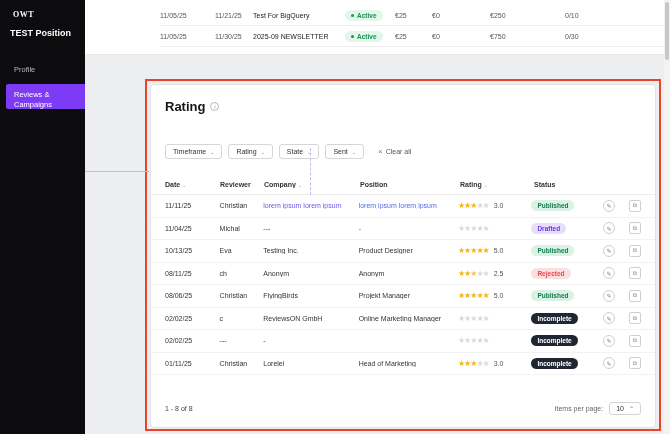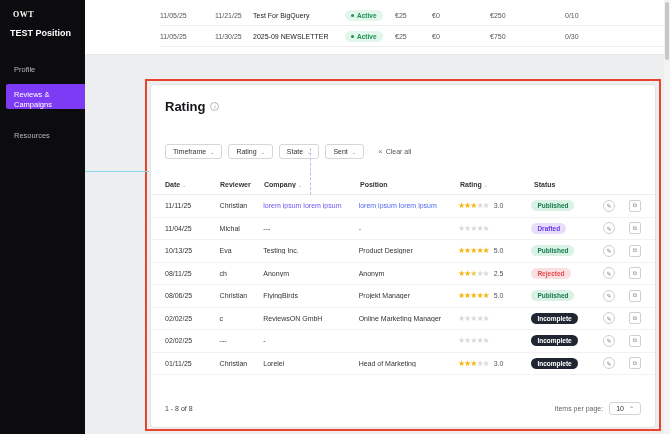--- a/index.html
+++ b/index.html
@@ -83,21 +83,20 @@
 </style>
 </head>
 <body>
 
 <div class="sidebar">
   <div class="logo">OWT</div>
   <div class="product">TEST Position</div>
   <div class="nav">
     <div class="nav-item">Profile</div>
     <div class="nav-item active">Reviews &amp; Campaigns</div>
-    <div class="nav-item">Resources</div>
   </div>
 </div>
 
 <div class="topband">
   <div class="camp-row">
     <span class="c-start">11/05/25</span>
     <span class="c-end">11/21/25</span>
     <span class="c-name">Test For BigQuery</span>
     <span class="c-status"><span class="pill-active">
           <span class="dot"></span>

